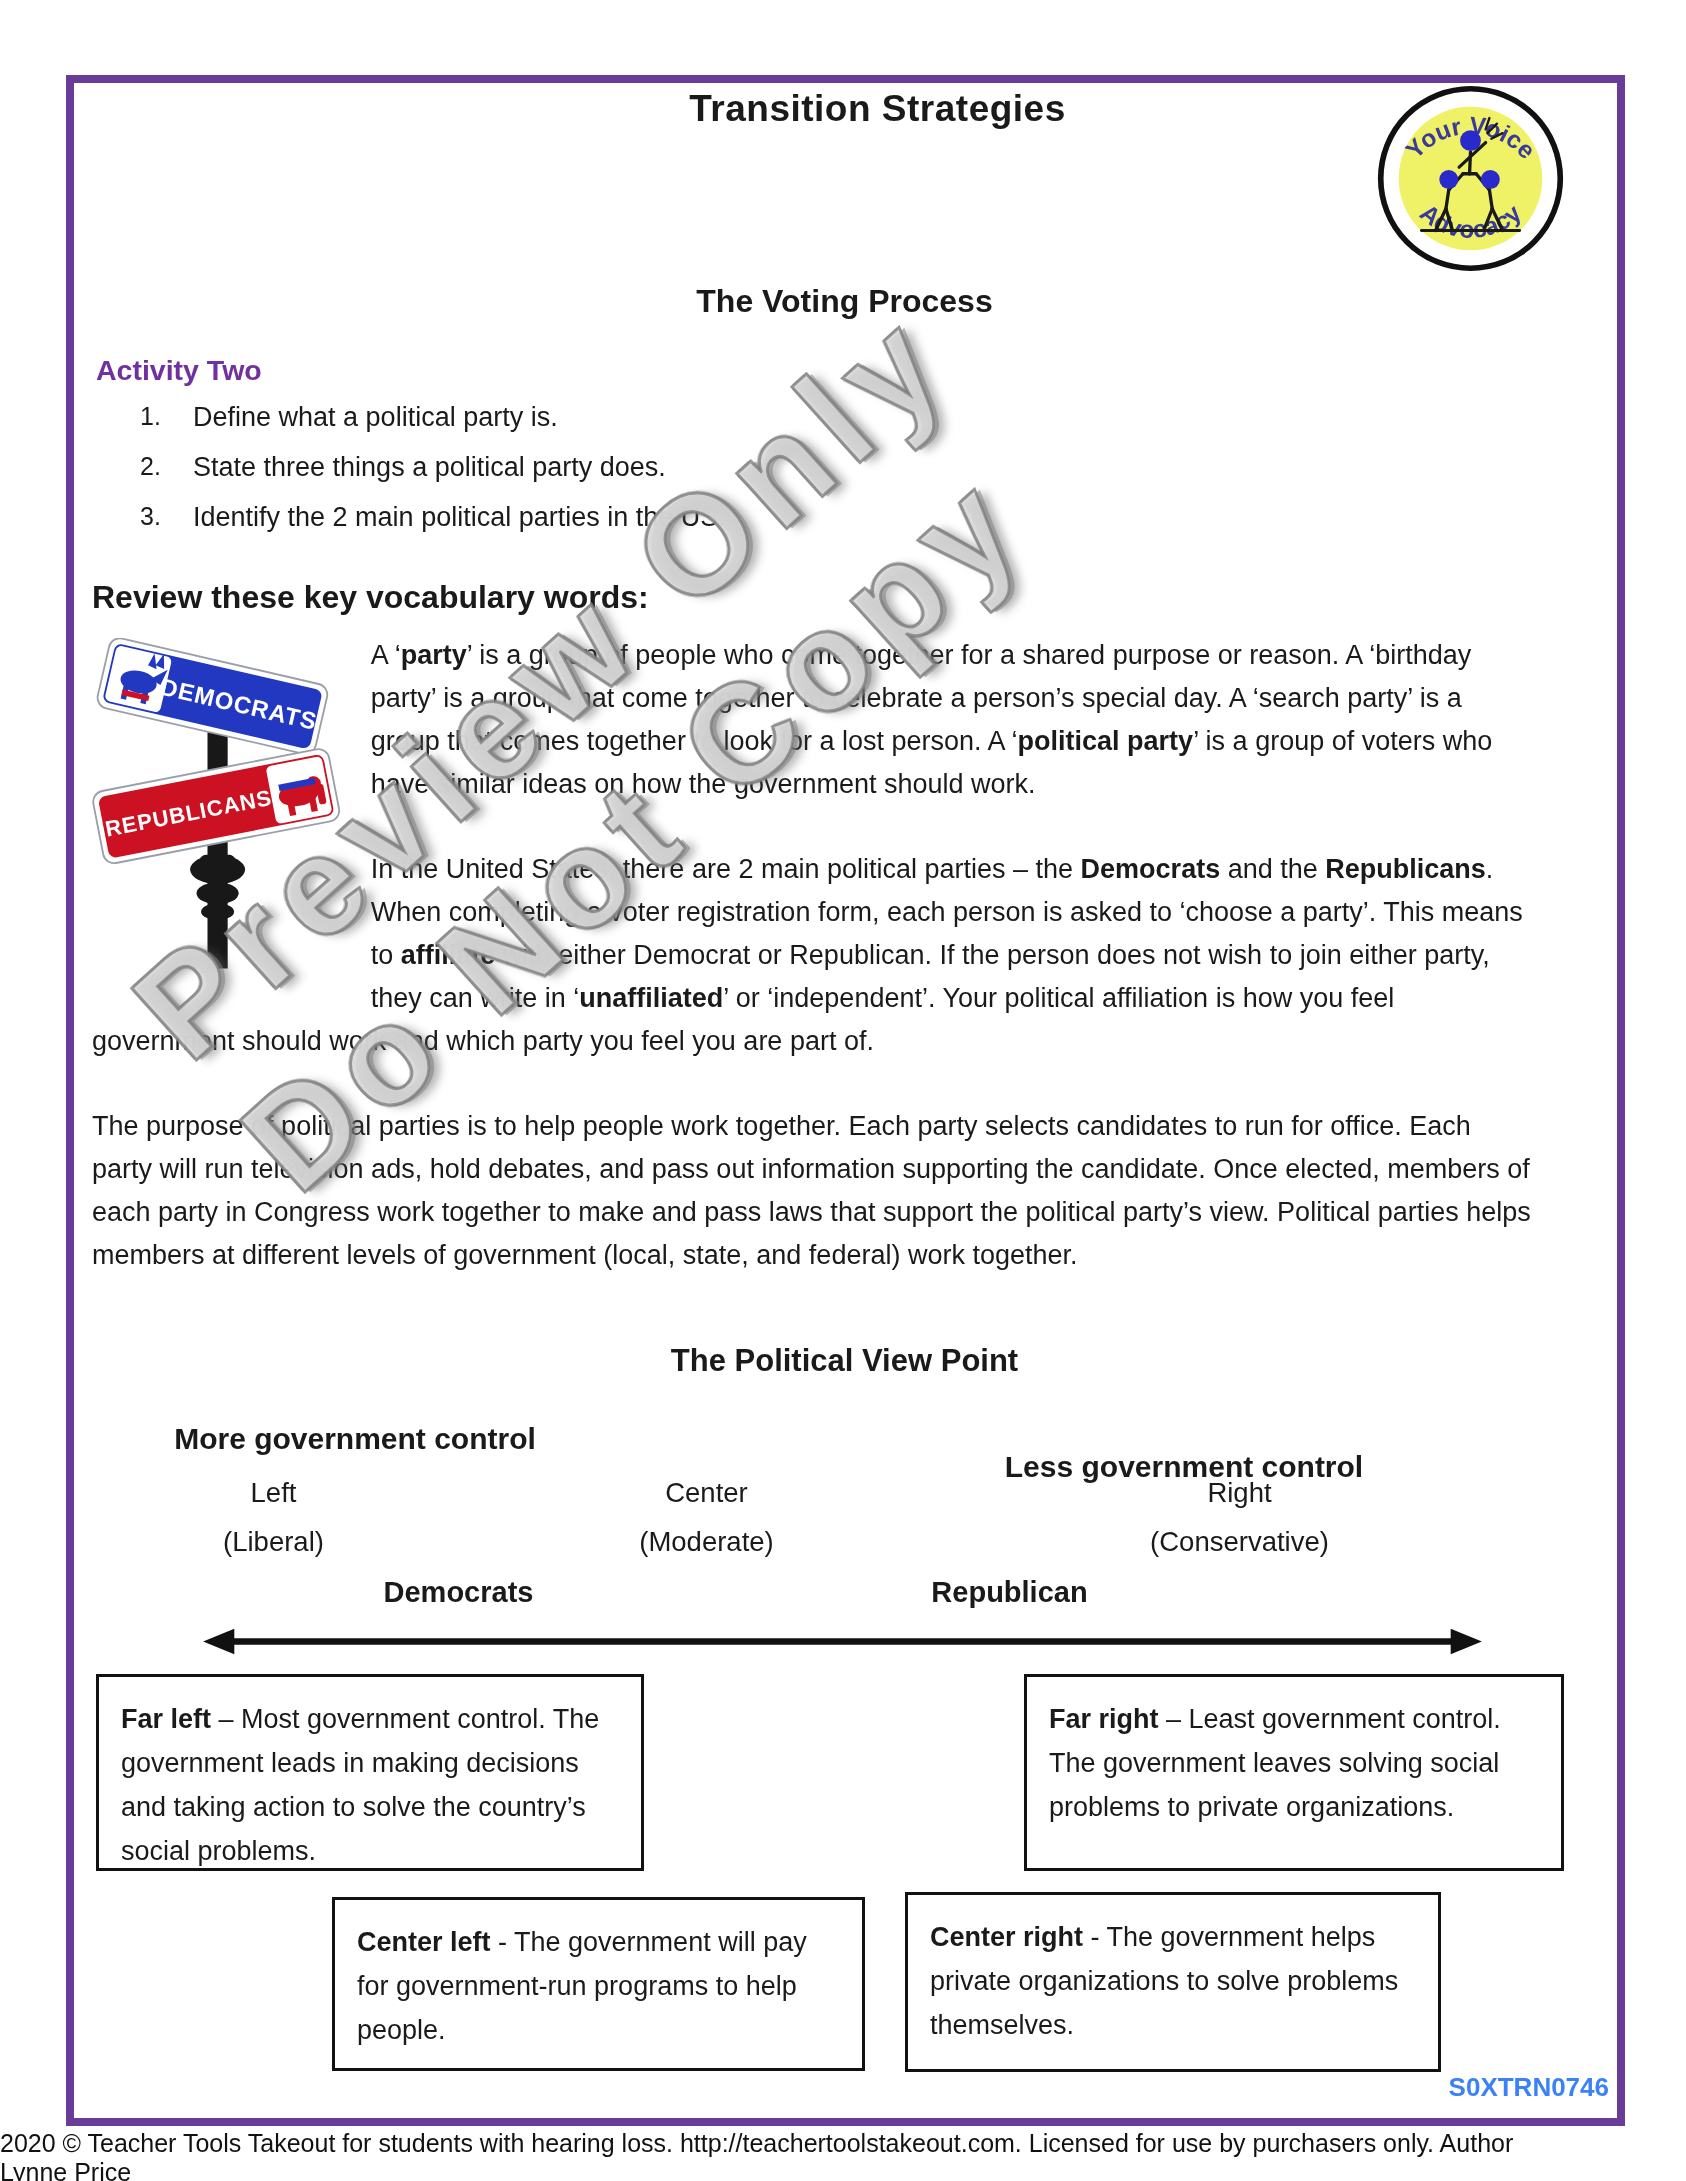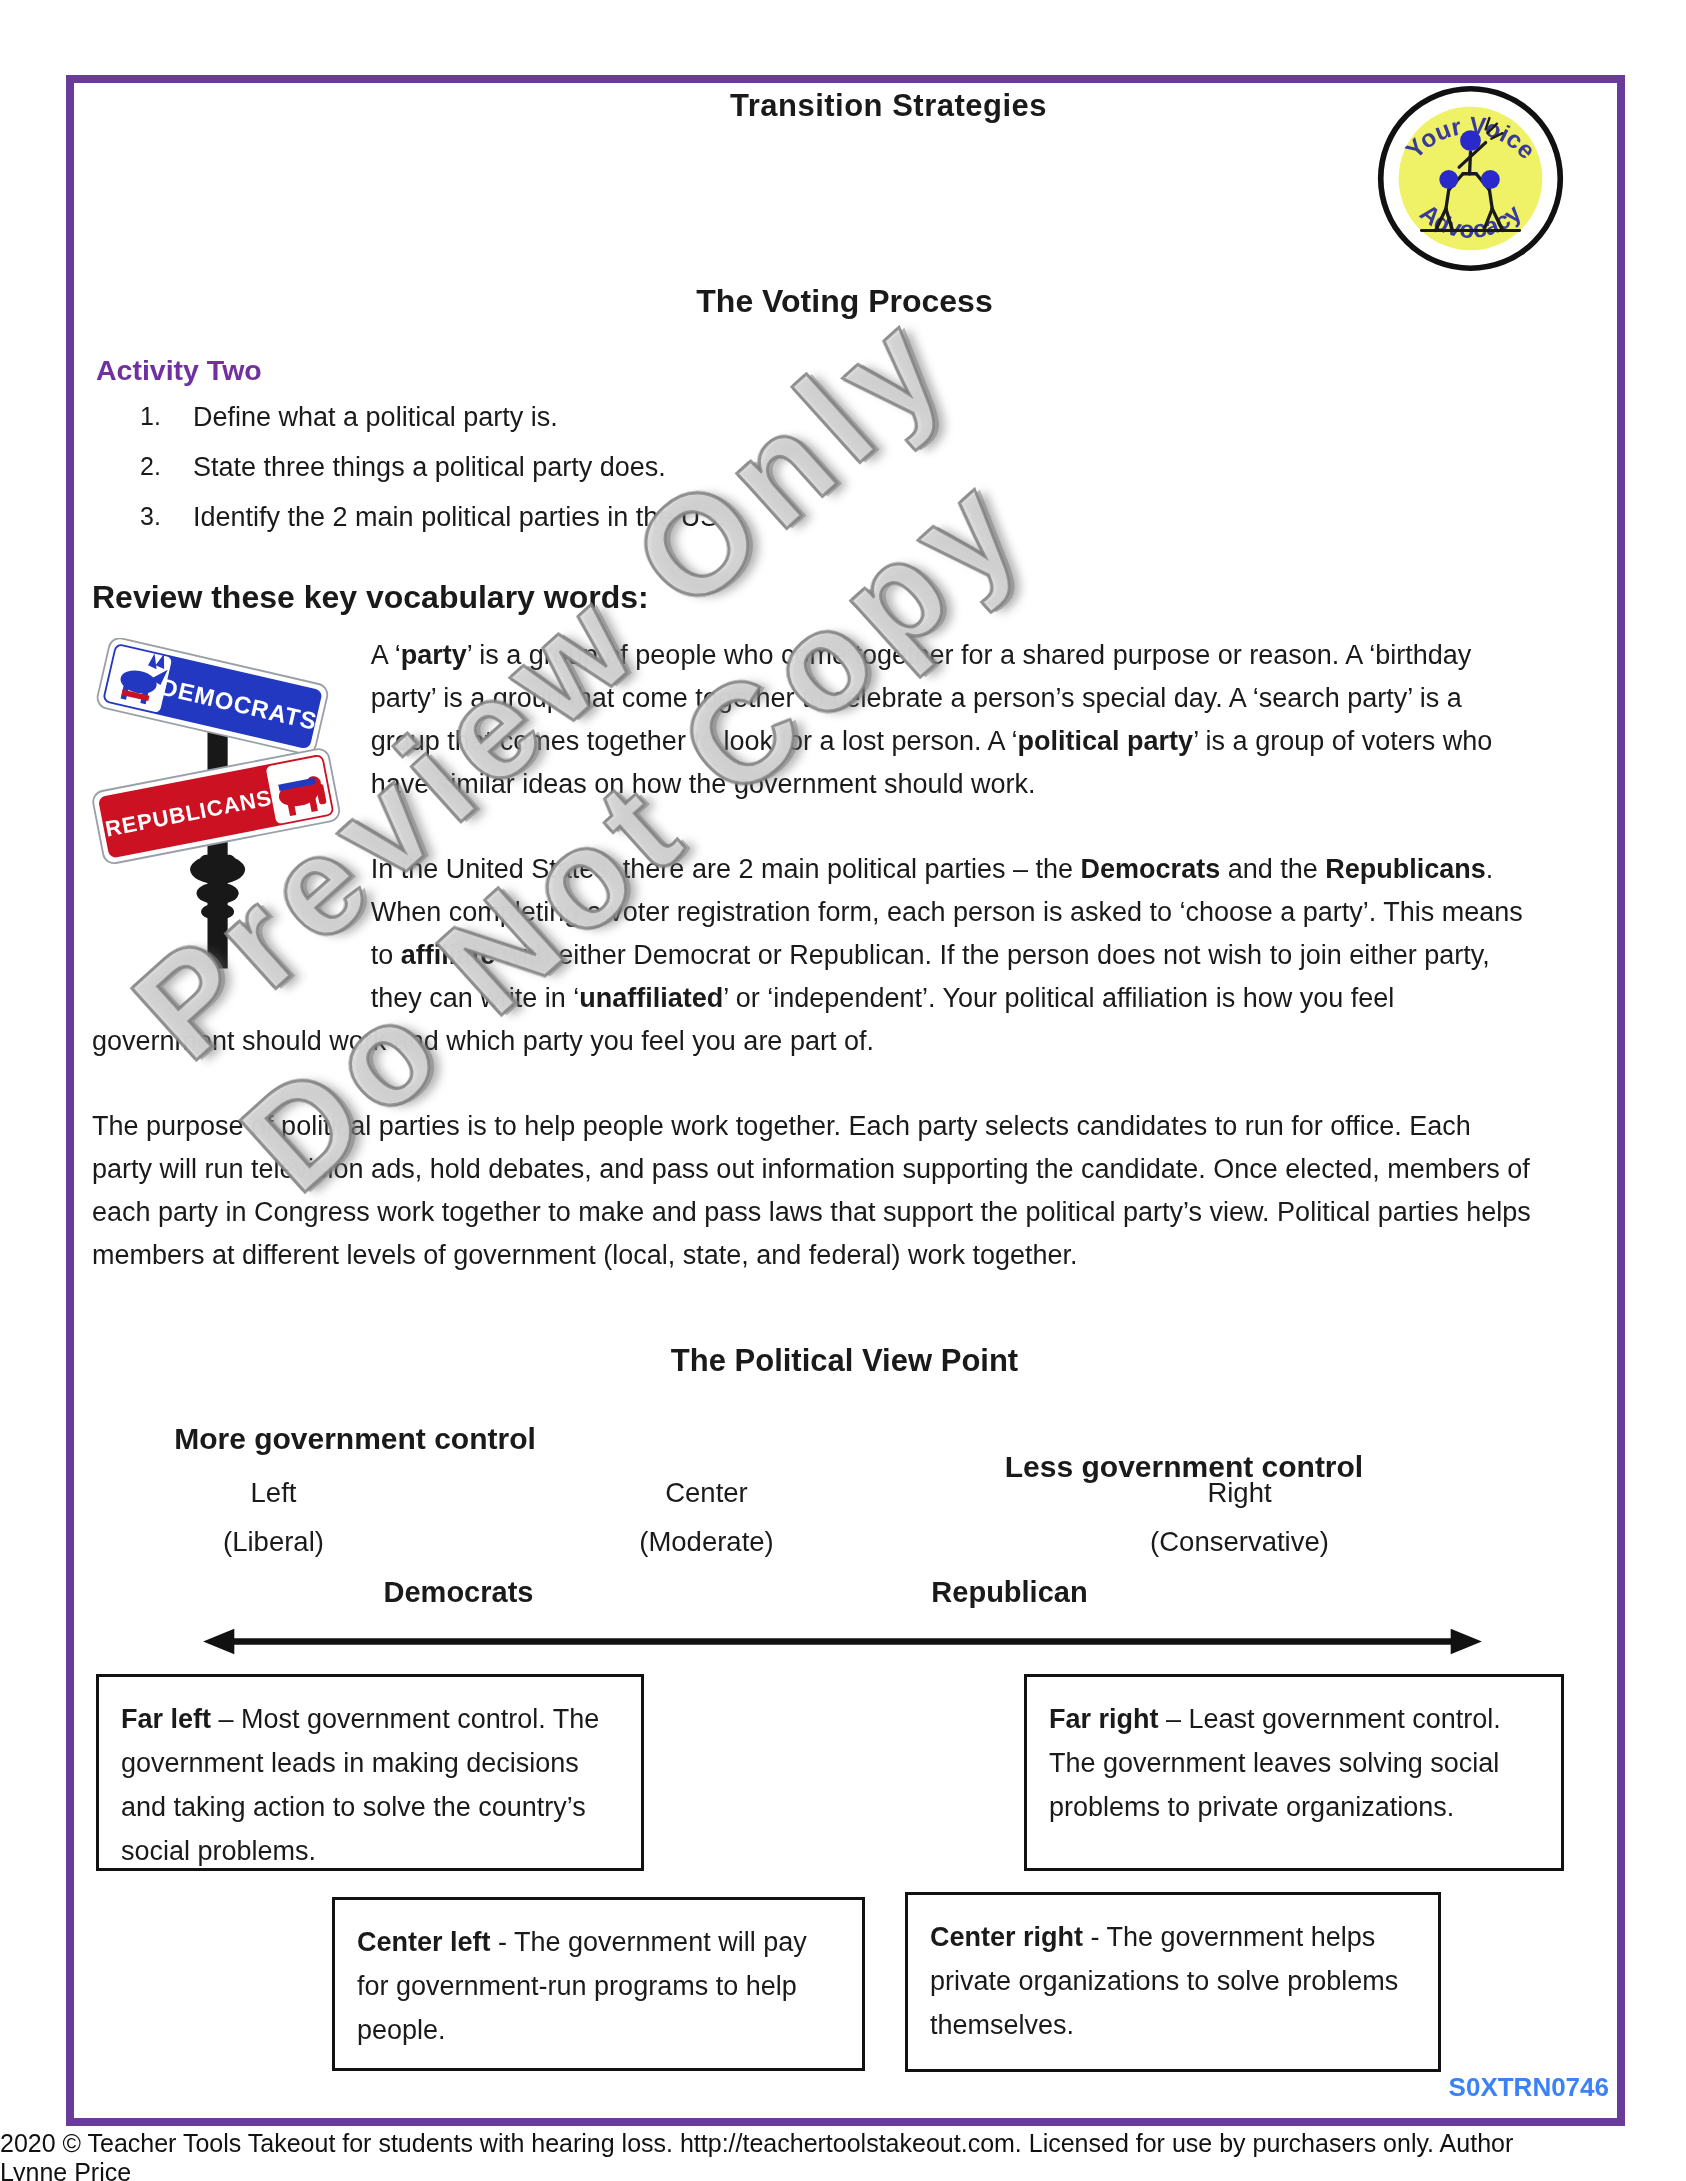--- a/index.html
+++ b/index.html
@@ -1,21 +1,21 @@
 <!DOCTYPE html>
 <html style="font-size:14.7px"><head>
 <meta charset="utf-8">
 <style>
   html,body{margin:0;padding:0;background:#ffffff;}
   .page{position:relative;width:1686px;height:2182px;background:#ffffff;overflow:hidden;
         font-family:"Liberation Sans", sans-serif;color:#1a1a1a;}
   .border-frame{position:absolute;left:66px;top:75px;width:1543px;height:2035px;
         border:8.3px solid #6a3c99;background:transparent;}
-  .title{position:absolute;left:66px;top:88px;width:1557px;text-align:center;
-        font-size:31px;font-weight:bold;letter-spacing:0.5px;padding-left:44px;}
+  .title{position:absolute;left:55px;top:88px;width:1557px;text-align:center;
+        font-size:37px;font-weight:bold;letter-spacing:0.5px;padding-left:44px;}
   .logo{position:absolute;left:1376px;top:84px;width:189px;height:189px;}
   .subtitle{position:absolute;left:66px;top:283px;width:1557px;text-align:center;
         font-size:32px;font-weight:bold;}
   .activity-heading{position:absolute;left:96px;top:354px;font-size:28.5px;font-weight:bold;color:#7030a0;}
   .activity-list{position:absolute;left:140px;top:402px;font-size:27px;}
   .activity-row{display:flex;margin-bottom:19px;}
   .activity-num{width:53px;text-align:left;font-size:25px;}
   .review-heading{position:absolute;left:92px;top:579px;font-size:32px;font-weight:bold;}
   .vocab{position:absolute;left:92px;top:634px;width:1444px;font-size:27px;line-height:43px;text-align:left;}
   .sign-figure{float:left;width:264px;height:342px;margin:3.7px 14.7px 3.7px 0;}

